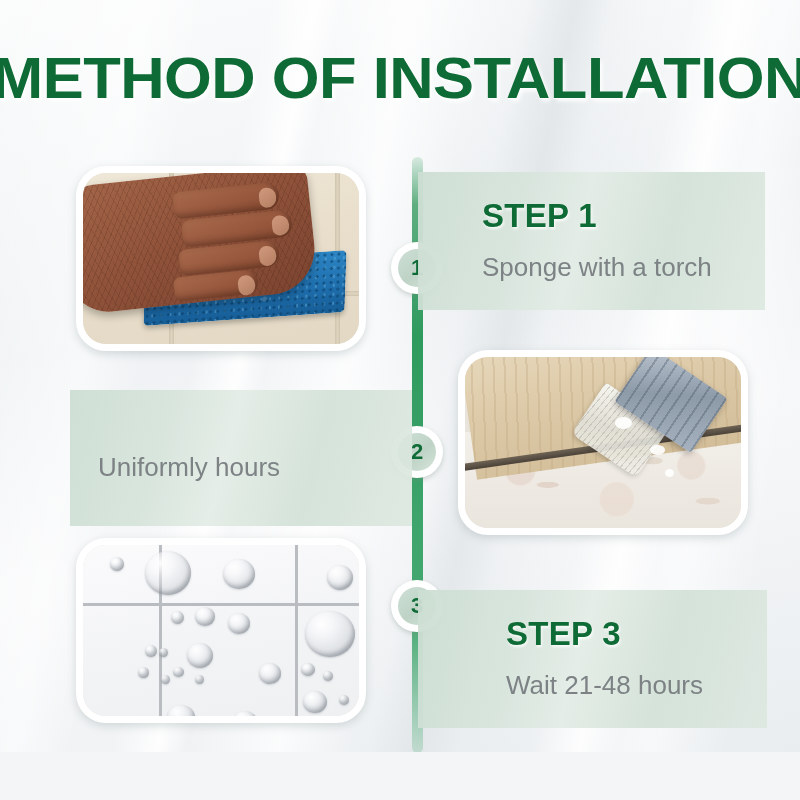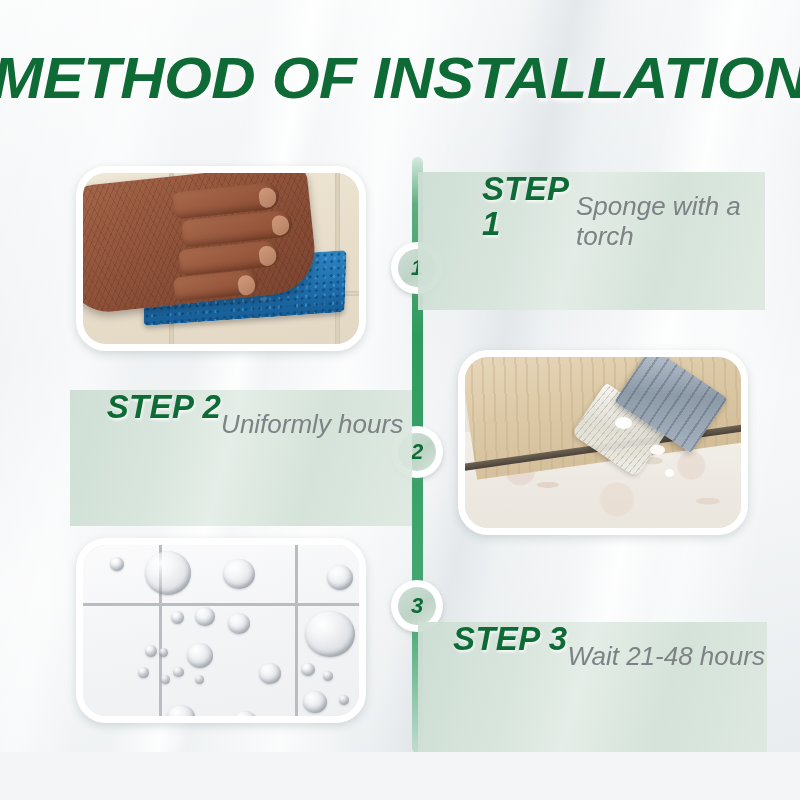--- a/index.html
+++ b/index.html
@@ -22,21 +22,20 @@
         rgba(232,236,238,0.0) 22%,
         rgba(255,255,255,0.0) 34%,
         rgba(255,255,255,0.75) 44%,
         rgba(255,255,255,0.0) 52%,
         rgba(226,231,234,0.35) 62%,
         rgba(255,255,255,0.0) 70%,
         rgba(255,255,255,0.6) 84%,
         rgba(255,255,255,0.0) 92%),
       linear-gradient(165deg,#fbfcfc 0%, #eef1f3 38%, #f7f8f9 62%, #e9edef 100%);
     overflow:hidden;
-    font-style:italic;
   }
   #bg-streaks {
     position:absolute; inset:0;
     background:
       linear-gradient(102deg, rgba(255,255,255,0) 28%, rgba(255,255,255,0.9) 33%, rgba(255,255,255,0) 36%),
       linear-gradient(102deg, rgba(215,221,225,0) 55%, rgba(215,221,225,0.45) 60%, rgba(215,221,225,0) 64%),
       linear-gradient(102deg, rgba(255,255,255,0) 72%, rgba(255,255,255,0.85) 77%, rgba(255,255,255,0) 81%);
     pointer-events:none;
   }
 
@@ -93,25 +92,26 @@
   
   .step-panel {
     position:absolute;
     background:linear-gradient(105deg,
       rgba(205,222,211,0.95) 0%,
       rgba(214,228,219,0.92) 28%,
       rgba(226,236,229,0.9) 46%,
       rgba(210,225,215,0.93) 70%,
       rgba(220,232,224,0.9) 100%);
     display:flex;
+    flex-direction:column;
     justify-content:center;
   }
   #panel-1 { left:418px; top:172px; width:347px; height:138px; padding-left:64px; }
   #panel-2 { left:70px;  top:390px; width:342px; height:136px; padding-left:28px; }
-  #panel-3 { left:418px; top:622px; width:349px; height:138px; padding-left:33px; }
+  #panel-3 { left:418px; top:590px; width:349px; height:138px; padding-left:88px; }
 
   .step-title {
     font-size:33px;
     font-weight:bold;
     color:#0e6b36;
     letter-spacing:0.3px;
     line-height:1.05;
     text-shadow:1px 2px 3px rgba(255,255,255,0.85);
     font-family:"Liberation Sans", sans-serif;
   }
@@ -298,21 +298,20 @@
   <div class="marker" id="marker-3">
     <div class="marker-inner">3</div>
   </div>
 
   <div class="step-panel" id="panel-1">
     <div class="step-title">STEP 1</div>
     <div class="step-desc">Sponge with a torch</div>
   </div>
 
   <div class="step-panel" id="panel-2">
-    <div class="step-title">STEP 2</div>
     <div class="step-desc">Uniformly hours</div>
   </div>
 
   <div class="step-panel" id="panel-3">
     <div class="step-title">STEP 3</div>
     <div class="step-desc">Wait 21-48 hours</div>
   </div>
 
   <div class="photo" id="photo-1">
     <div class="photo-inner">

